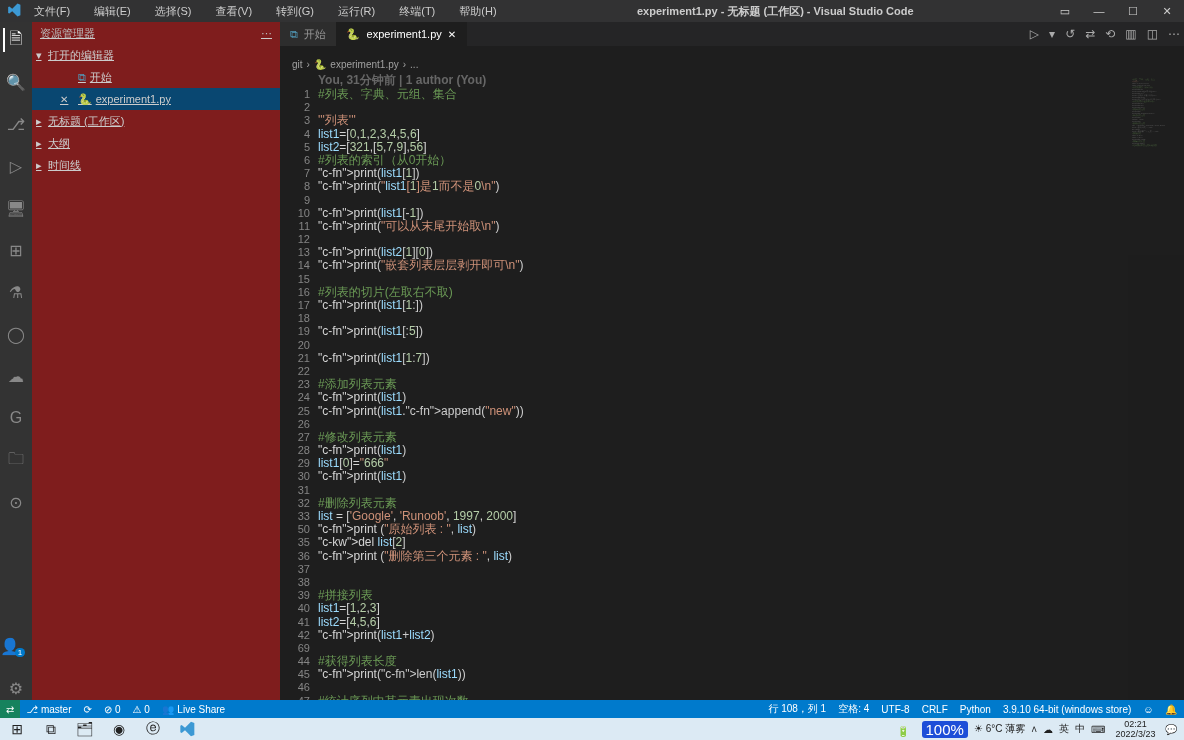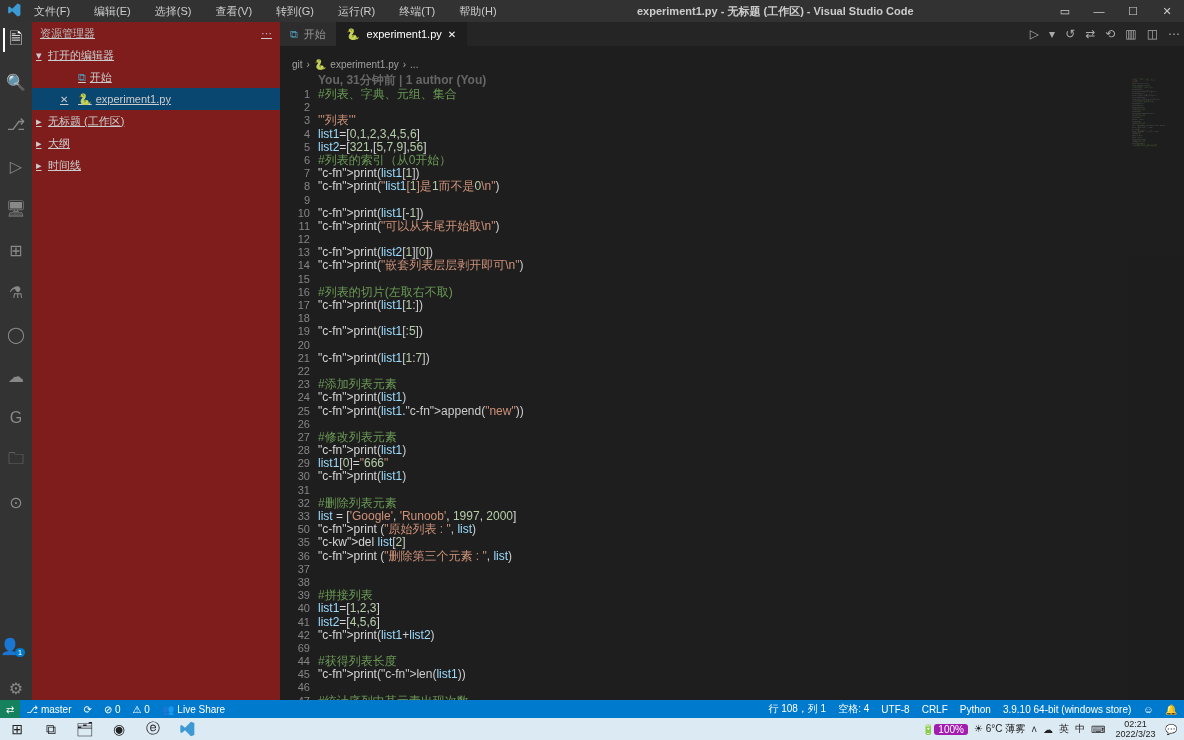--- a/index.html
+++ b/index.html
@@ -45,21 +45,21 @@
 .c-var { color:#9cdcfe; }
 .c-pun { color:#d4d4d4; }
 .statusbar { height:18px; background:#007acc; display:flex; align-items:center; font-size:10px; color:#fff; }
 .statusbar .seg { padding:0 6px; display:flex; align-items:center; gap:3px; height:100%; }
 .statusbar .remote { background:#16825d; padding:0 6px; height:100%; display:flex; align-items:center; }
 .statusbar .flex { flex:1; }
 .taskbar { height:22px; background:#dceaf4; display:flex; align-items:center; font-size:10px; color:#222; }
 .taskbar .tbicon { width:34px; height:22px; display:flex; align-items:center; justify-content:center; font-size:14px; }
 .taskbar .tspacer { flex:1; }
 .taskbar .tray { display:flex; align-items:center; gap:6px; padding:0 6px; font-size:10px; color:#222; }
-.battpill { background:#a21caf; color:#fff; border-radius:3px; padding:0 4px; font-size:10px; margin-left:0; }
+.battpill { background:#1d4ed8; color:#fff; border-radius:3px; padding:0 4px; font-size:15px; margin-left:12px; }
 .clockbox { text-align:center; line-height:10px; font-size:9px; padding:0 4px; }
 .badge { background:#007acc;color:#fff;border-radius:8px;font-size:8px;padding:0 3px;position:relative;top:6px;left:-6px;}
 </style>
 </head>
 <body>
 
 <div class="titlebar">
   <div class="logo">
     <svg width="14" height="14" viewBox="0 0 24 24">
         <path fill="#3c99d4" d="M23 3l-5-2-9 9-5-4-2 1v10l2 1 5-4 9 9 5-2z"></path>

